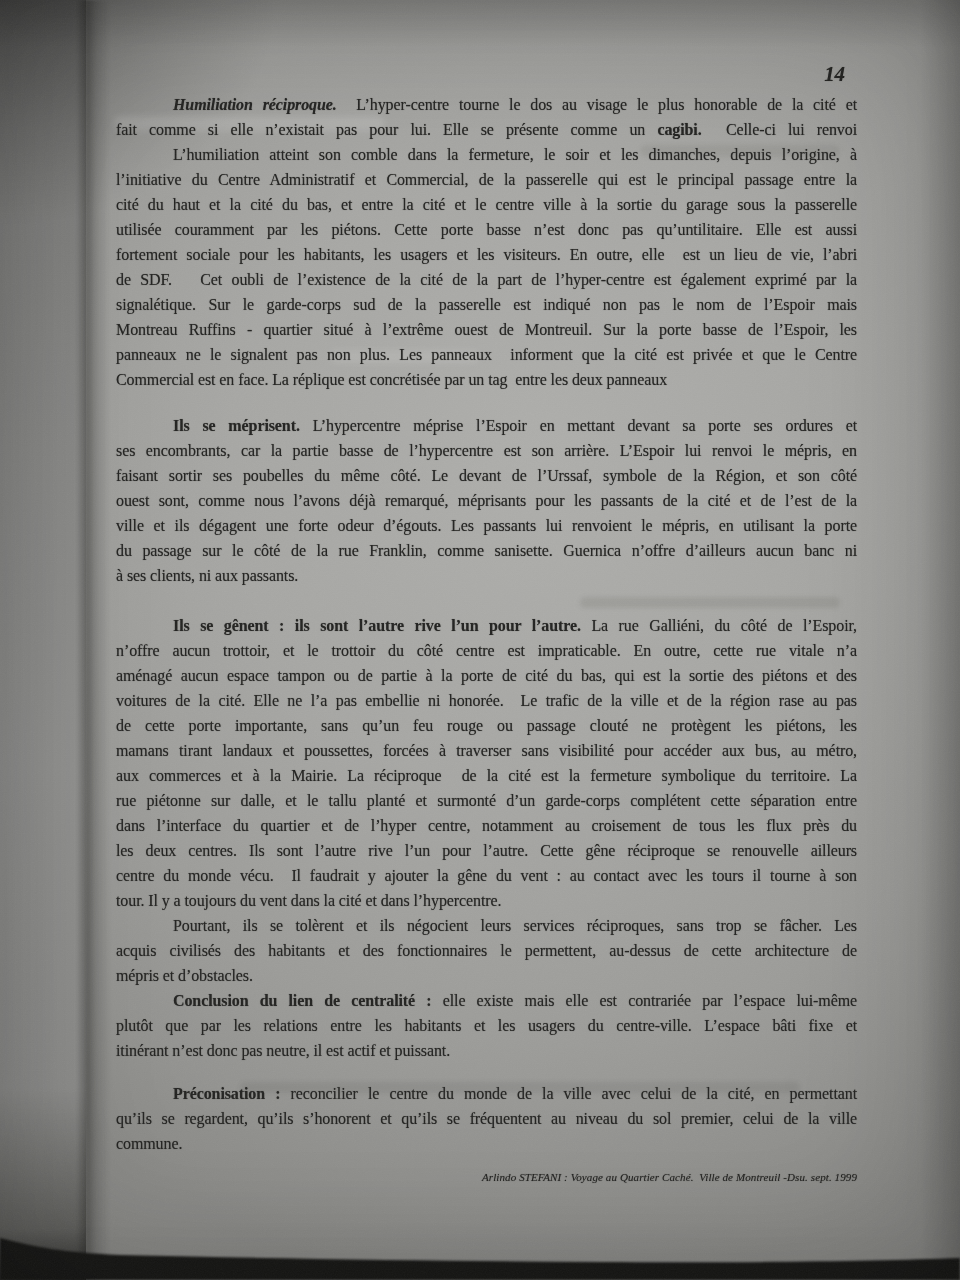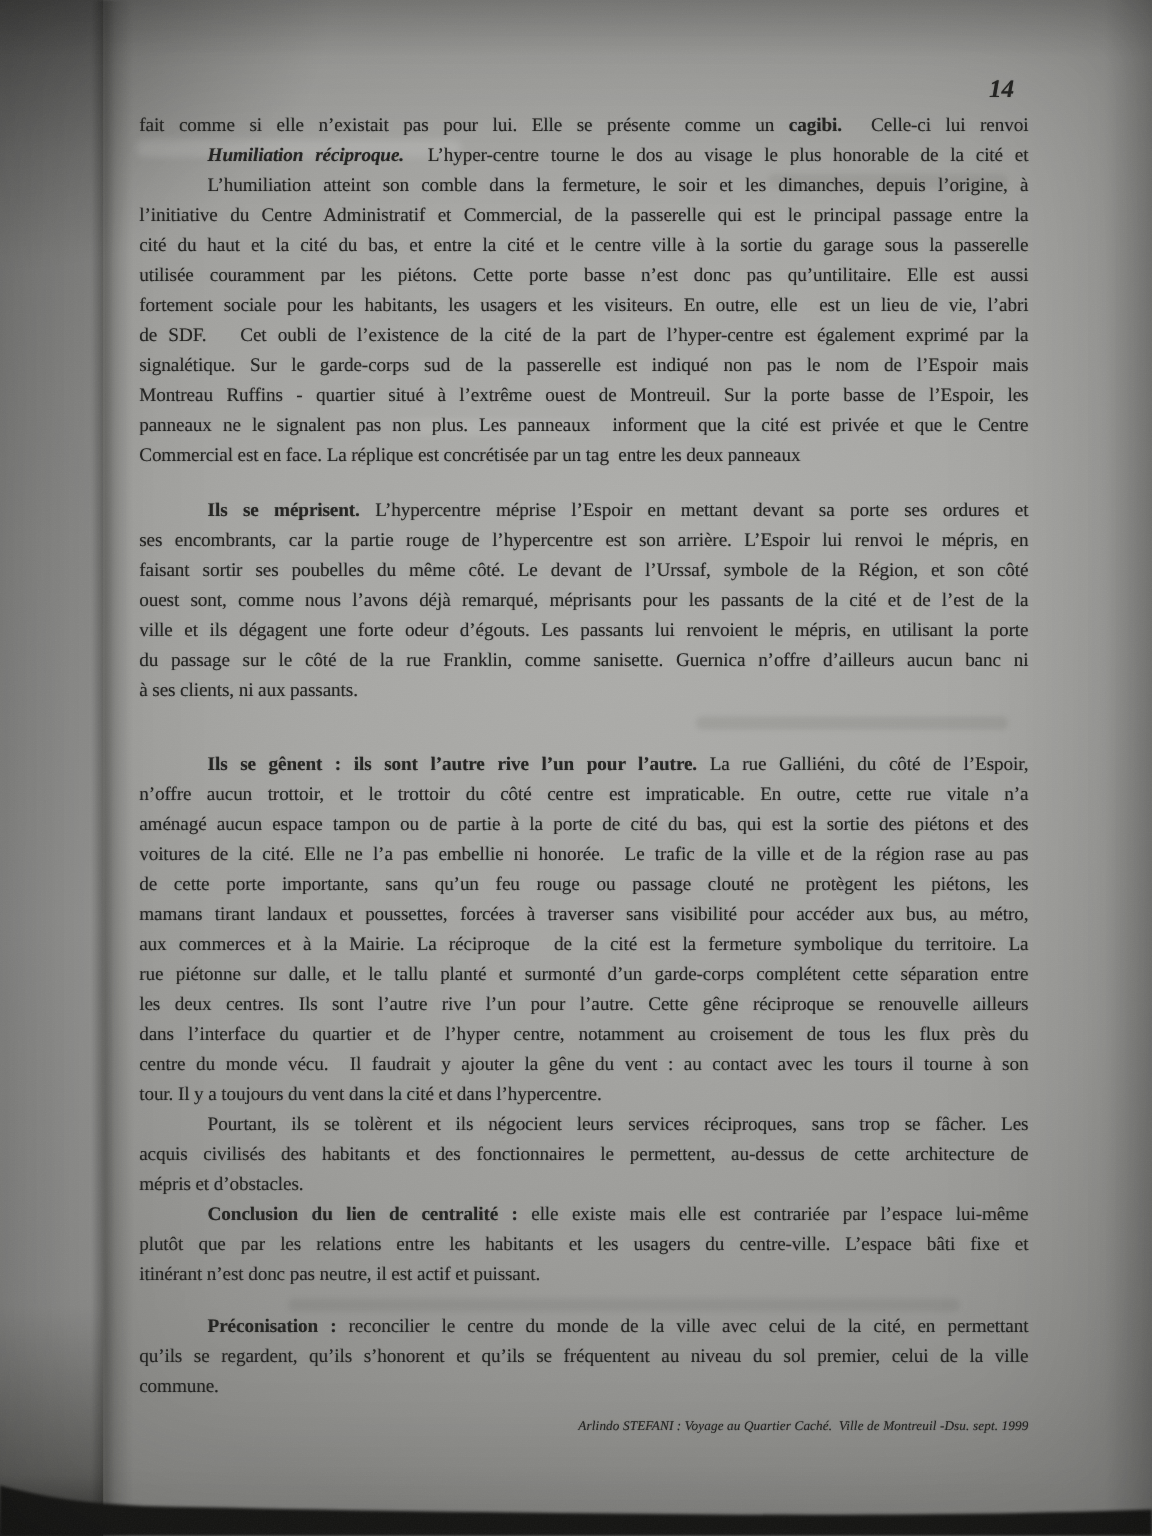--- a/index.html
+++ b/index.html
@@ -37,21 +37,21 @@
 
   
   #text-block{
     position:absolute;left:116px;top:62px;width:741px;
     color:#232321;font-size:16px;line-height:25px;letter-spacing:-0.1px;
     text-shadow:0 0 1px rgba(35,35,33,0.55);
   }
   .page-num{height:30px;text-align:right;padding-right:12px;font-style:italic;font-size:21px;font-weight:bold;}
   .para{margin:0;}
   #paragraphs .para:nth-child(3){margin-top:21px;}
-  #paragraphs .para:nth-child(4){margin-top:37px;}
+  #paragraphs .para:nth-child(4){margin-top:25px;}
   #paragraphs .para:nth-child(7){margin-top:18px;}
   .line{height:25px;text-align:justify;text-align-last:justify;white-space:nowrap;}
   .line.last{text-align-last:left;}
   .line.first{text-indent:57px;}
   .line b{font-weight:bold;}
   .footer-cite{margin-top:9px;text-align:right;font-style:italic;font-size:11px;letter-spacing:0.1px;}
 
   
   .bottom-svg{position:absolute;left:0;bottom:0;filter:blur(1.2px);}
   .vignette{position:absolute;inset:0;pointer-events:none;
@@ -72,55 +72,55 @@
   <div class="ghost g1"></div>
   <div class="ghost g2"></div>
   <div class="ghost g3"></div>
   <div class="ghost g4"></div>
   <div class="ghost g5"></div>
 
   <div id="text-block">
     <div class="page-num">14</div>
     <div id="paragraphs">
         <div class="para">
+          <div class="line first"><b><i>Humiliation réciproque.</i></b> &nbsp;L’hyper-centre tourne le dos au visage le plus honorable de la cité et</div>
           <div class="line">fait comme si elle n’existait pas pour lui. Elle se présente comme un <b>cagibi.</b> &nbsp;Celle-ci lui renvoi</div>
-          <div class="line first"><b><i>Humiliation réciproque.</i></b> &nbsp;L’hyper-centre tourne le dos au visage le plus honorable de la cité et</div>
         </div>
         <div class="para">
           <div class="line first">L’humiliation atteint son comble dans la fermeture, le soir et les dimanches, depuis l’origine, à</div>
           <div class="line">l’initiative du Centre Administratif et Commercial, de la passerelle qui est le principal passage entre la</div>
           <div class="line">cité du haut et la cité du bas, et entre la cité et le centre ville à la sortie du garage sous la passerelle</div>
           <div class="line">utilisée couramment par les piétons. Cette porte basse n’est donc pas qu’untilitaire. Elle est aussi</div>
           <div class="line">fortement sociale pour les habitants, les usagers et les visiteurs. En outre, elle &nbsp;est un lieu de vie, l’abri</div>
           <div class="line">de SDF. &nbsp;&nbsp;Cet oubli de l’existence de la cité de la part de l’hyper-centre est également exprimé par la</div>
           <div class="line">signalétique. Sur le garde-corps sud de la passerelle est indiqué non pas le nom de l’Espoir mais</div>
           <div class="line">Montreau Ruffins - quartier situé à l’extrême ouest de Montreuil. Sur la porte basse de l’Espoir, les</div>
           <div class="line">panneaux ne le signalent pas non plus. Les panneaux &nbsp;informent que la cité est privée et que le Centre</div>
           <div class="line last">Commercial est en face. La réplique est concrétisée par un tag &nbsp;entre les deux panneaux</div>
         </div>
         <div class="para">
           <div class="line first"><b>Ils se méprisent.</b> L’hypercentre méprise l’Espoir en mettant devant sa porte ses ordures et</div>
-          <div class="line">ses encombrants, car la partie rouge de l’hypercentre est son arrière. L’Espoir lui renvoi le mépris, en</div>
+          <div class="line">ses encombrants, car la partie basse de l’hypercentre est son arrière. L’Espoir lui renvoi le mépris, en</div>
           <div class="line">faisant sortir ses poubelles du même côté. Le devant de l’Urssaf, symbole de la Région, et son côté</div>
           <div class="line">ouest sont, comme nous l’avons déjà remarqué, méprisants pour les passants de la cité et de l’est de la</div>
           <div class="line">ville et ils dégagent une forte odeur d’égouts. Les passants lui renvoient le mépris, en utilisant la porte</div>
           <div class="line">du passage sur le côté de la rue Franklin, comme sanisette. Guernica n’offre d’ailleurs aucun banc ni</div>
           <div class="line last">à ses clients, ni aux passants.</div>
         </div>
         <div class="para">
           <div class="line first"><b>Ils se gênent : ils sont l’autre rive l’un pour l’autre.</b> La rue Galliéni, du côté de l’Espoir,</div>
           <div class="line">n’offre aucun trottoir, et le trottoir du côté centre est impraticable. En outre, cette rue vitale n’a</div>
           <div class="line">aménagé aucun espace tampon ou de partie à la porte de cité du bas, qui est la sortie des piétons et des</div>
           <div class="line">voitures de la cité. Elle ne l’a pas embellie ni honorée. &nbsp;Le trafic de la ville et de la région rase au pas</div>
           <div class="line">de cette porte importante, sans qu’un feu rouge ou passage clouté ne protègent les piétons, les</div>
           <div class="line">mamans tirant landaux et poussettes, forcées à traverser sans visibilité pour accéder aux bus, au métro,</div>
           <div class="line">aux commerces et à la Mairie. La réciproque &nbsp;de la cité est la fermeture symbolique du territoire. La</div>
           <div class="line">rue piétonne sur dalle, et le tallu planté et surmonté d’un garde-corps complétent cette séparation entre</div>
+          <div class="line">dans l’interface du quartier et de l’hyper centre, notamment au croisement de tous les flux près du</div>
           <div class="line">les deux centres. Ils sont l’autre rive l’un pour l’autre. Cette gêne réciproque se renouvelle ailleurs</div>
-          <div class="line">dans l’interface du quartier et de l’hyper centre, notamment au croisement de tous les flux près du</div>
           <div class="line">centre du monde vécu. &nbsp;Il faudrait y ajouter la gêne du vent : au contact avec les tours il tourne à son</div>
           <div class="line last">tour. Il y a toujours du vent dans la cité et dans l’hypercentre.</div>
         </div>
         <div class="para">
           <div class="line first">Pourtant, ils se tolèrent et ils négocient leurs services réciproques, sans trop se fâcher. Les</div>
           <div class="line">acquis civilisés des habitants et des fonctionnaires le permettent, au-dessus de cette architecture de</div>
           <div class="line last">mépris et d’obstacles.</div>
         </div>
         <div class="para">
           <div class="line first"><b>Conclusion du lien de centralité :</b> elle existe mais elle est contrariée par l’espace lui-même</div>

